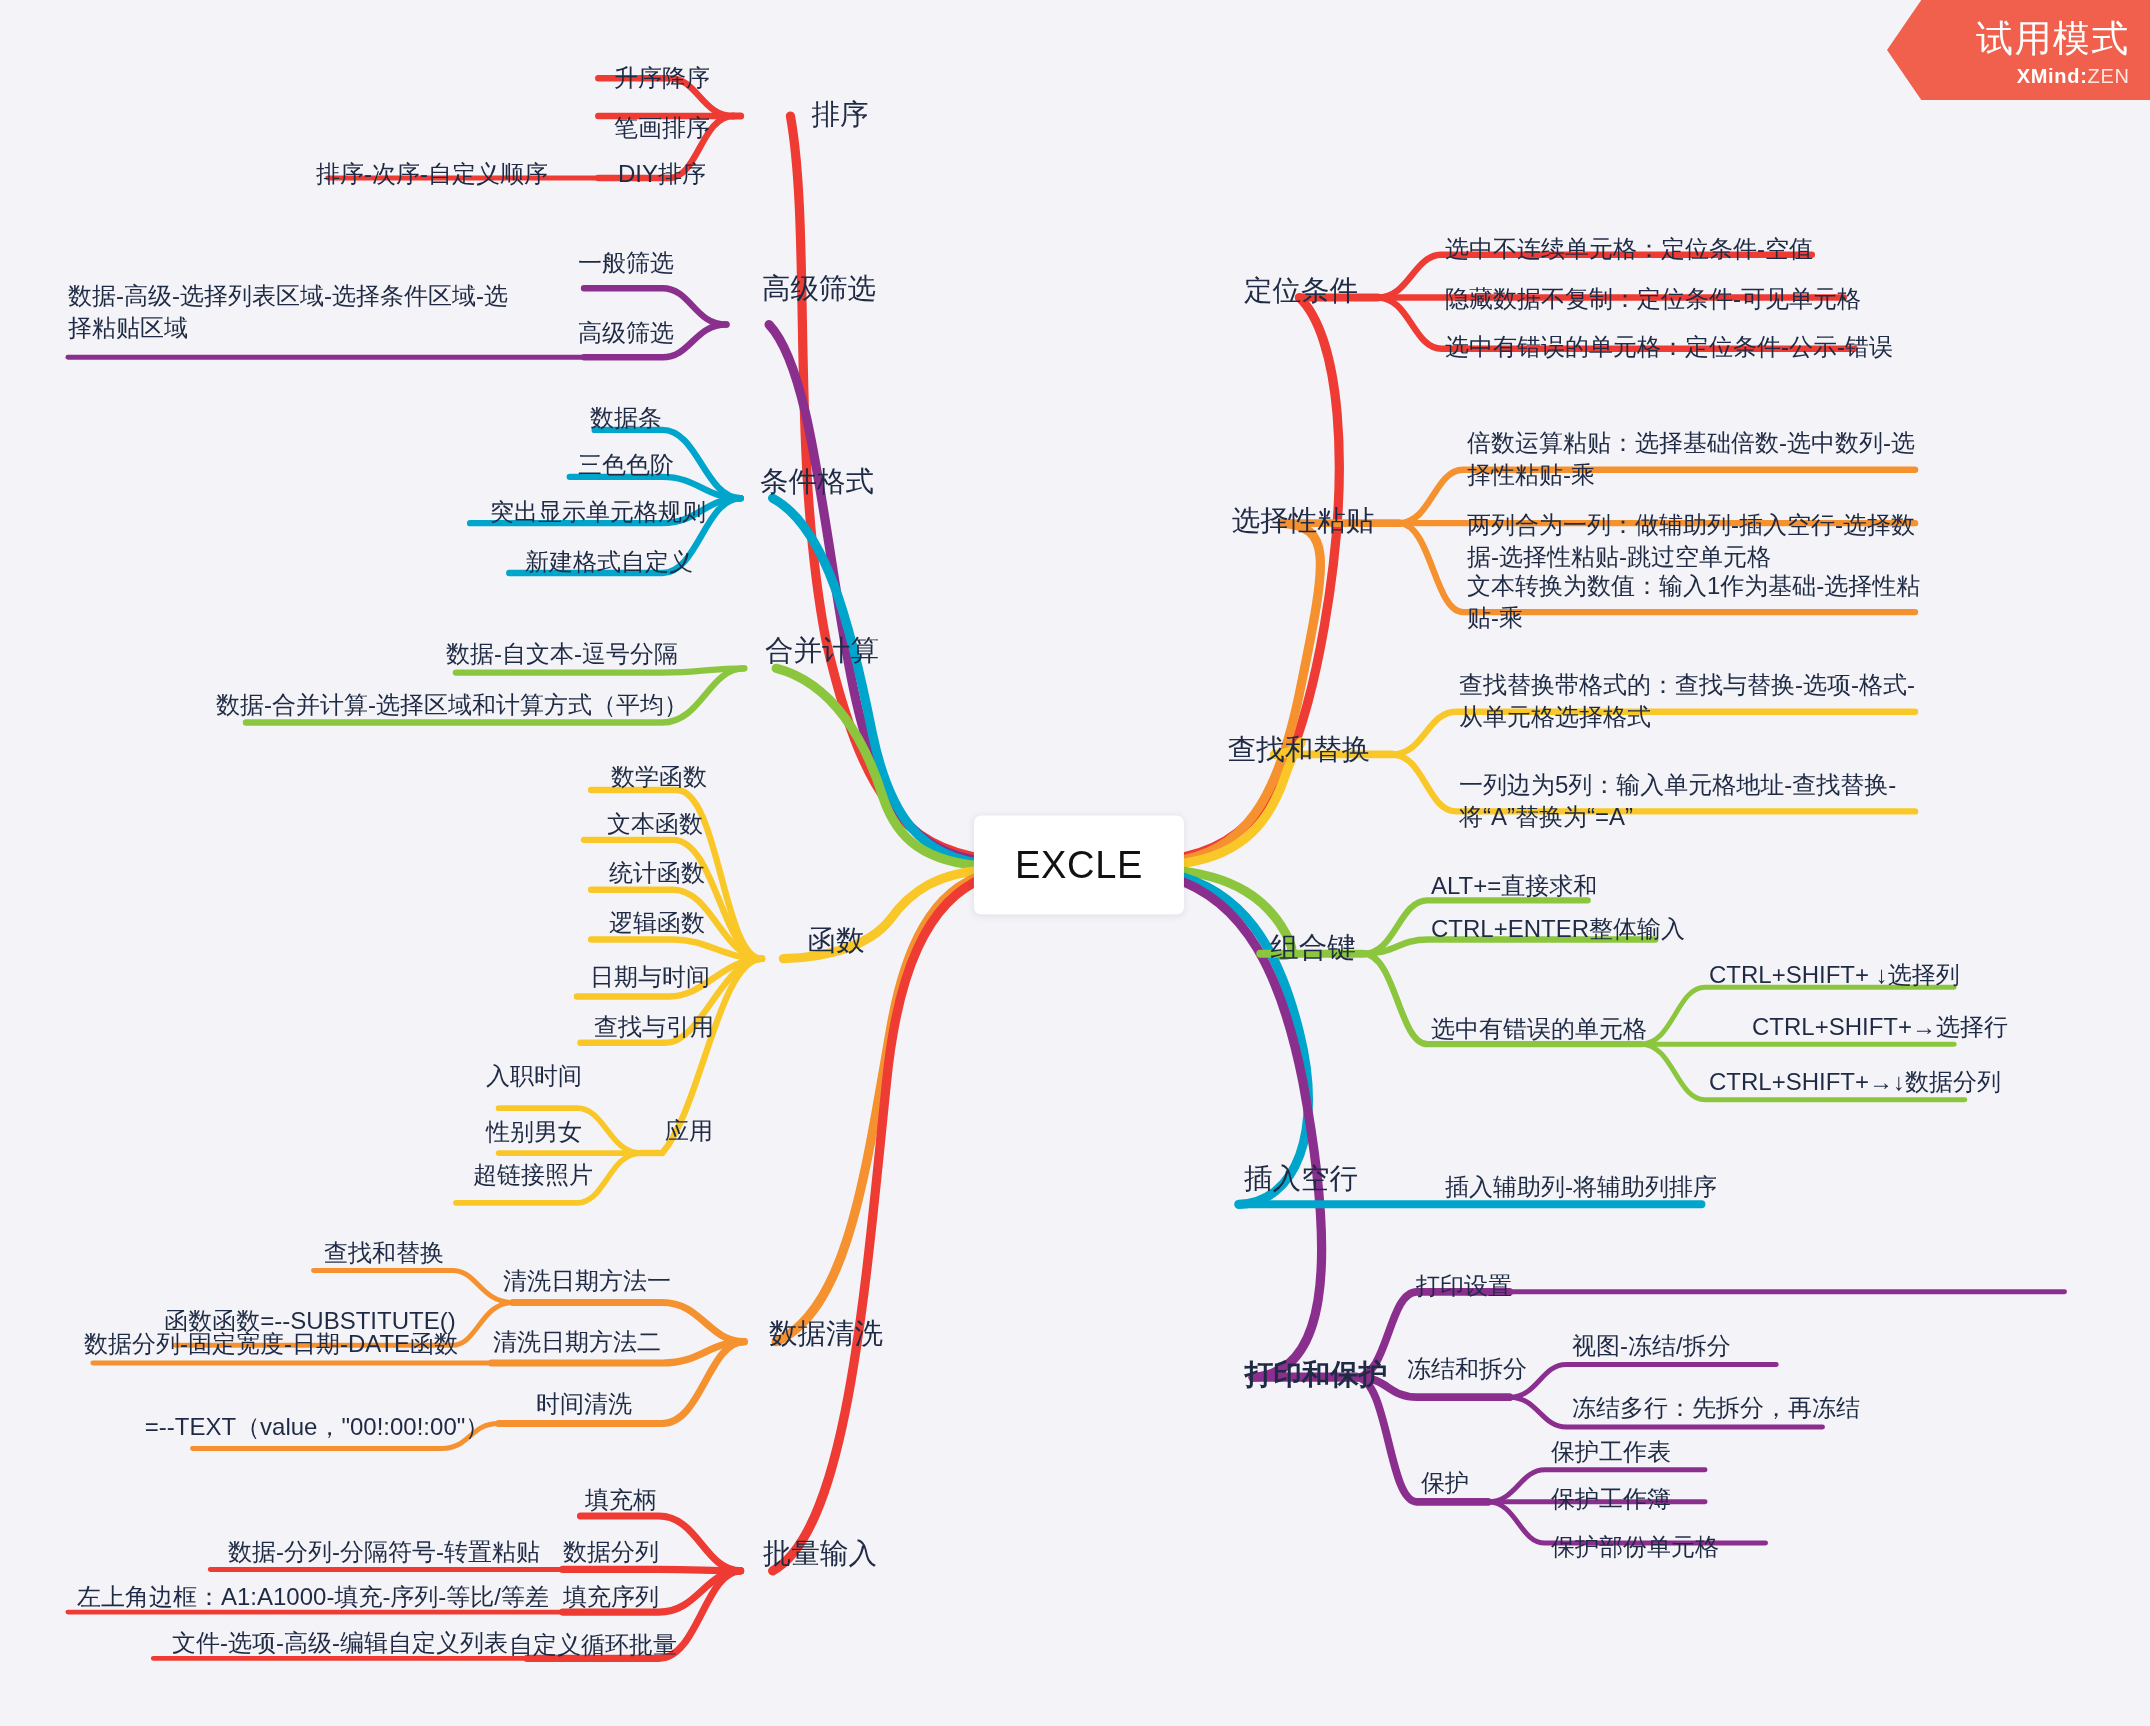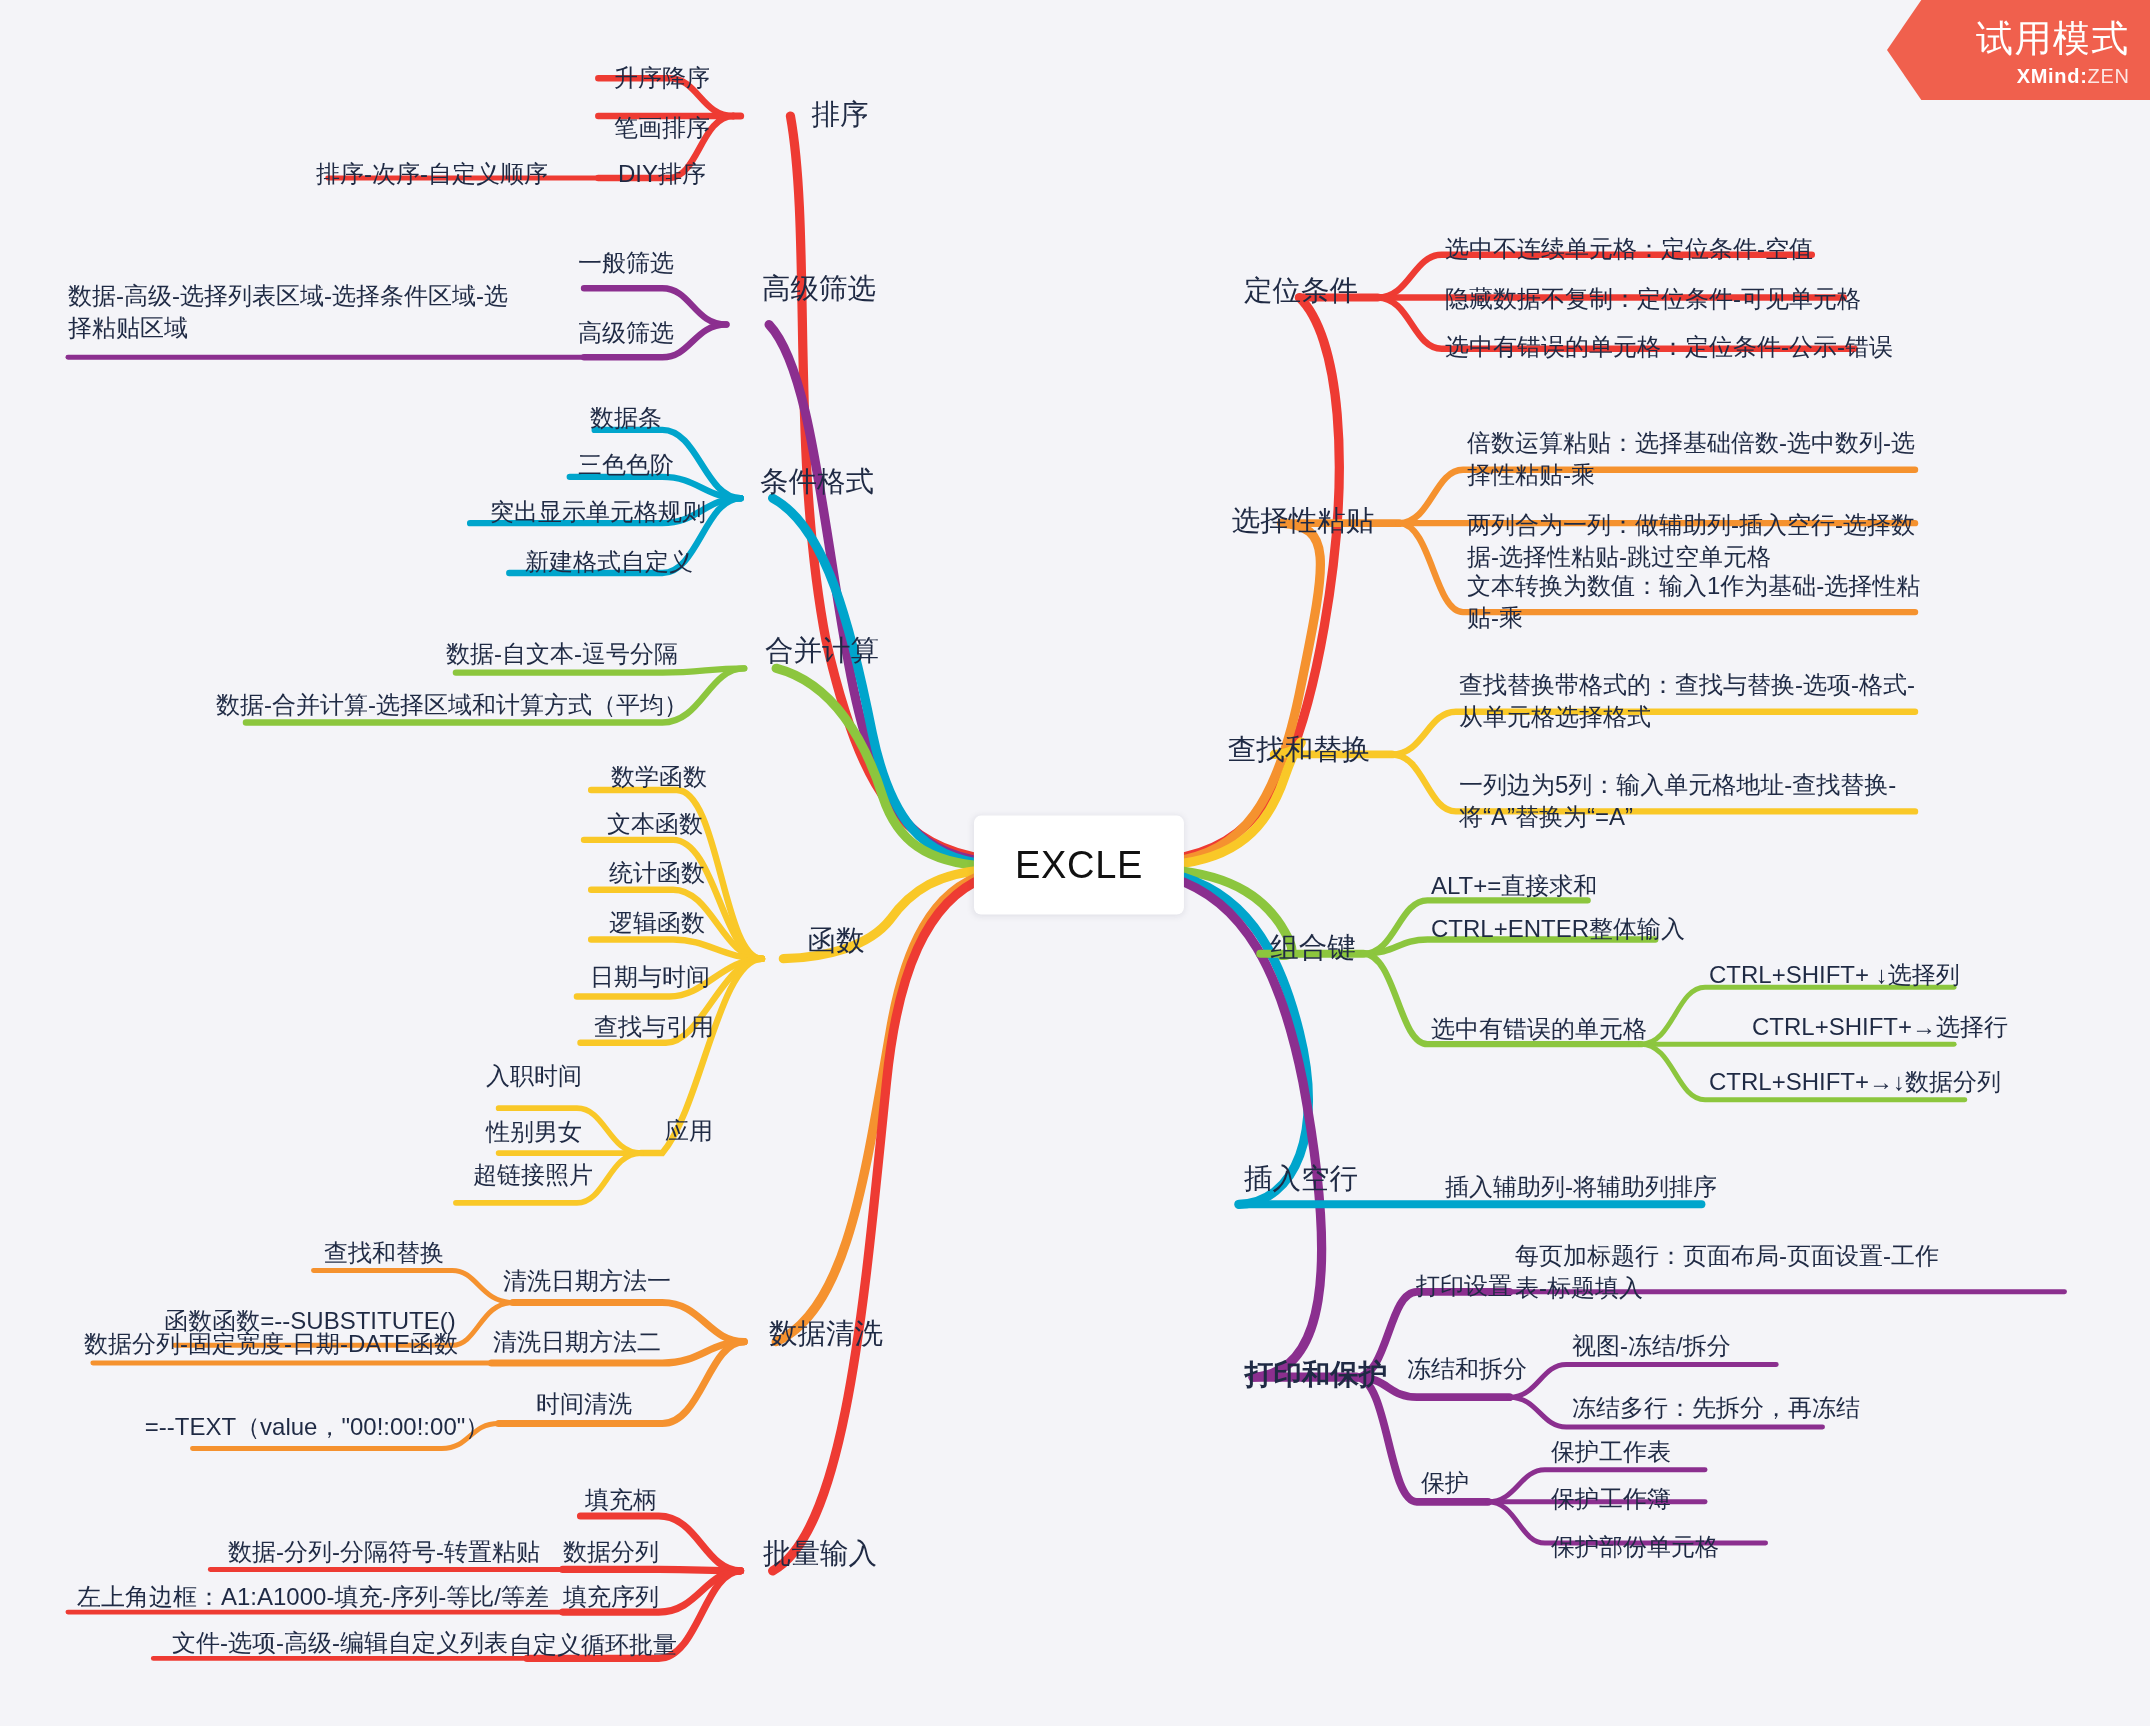--- a/index.html
+++ b/index.html
@@ -239,21 +239,20 @@
   <div class="node l lvl2" style="left:1752px;top:1027px;">CTRL+SHIFT+→选择行</div>
   <div class="node l lvl2" style="left:1709px;top:1082px;">CTRL+SHIFT+→↓数据分列</div>
 
   <div class="node c lvl1" style="left:1301px;top:1178px;">插入空行</div>
   <div class="node l lvl2" style="left:1445px;top:1187px;">插入辅助列-将辅助列排序</div>
 
   <div class="node c lvl1" style="left:1316px;top:1374px;font-weight:bold;">打印和保护</div>
   <div class="node c lvl2" style="left:1464px;top:1286px;">打印设置</div>
   <div class="node c lvl2" style="left:1467px;top:1369px;">冻结和拆分</div>
   <div class="node c lvl2" style="left:1445px;top:1483px;">保护</div>
-  <div class="node l lvl2 wrap3" style="left:1515px;top:1272px;width:441px;">每页加标题行：页面布局-页面设置-工作表-标题填入</div>
   <div class="node l lvl2" style="left:1572px;top:1346px;">视图-冻结/拆分</div>
   <div class="node l lvl2" style="left:1572px;top:1408px;">冻结多行：先拆分，再冻结</div>
   <div class="node l lvl2" style="left:1551px;top:1452px;">保护工作表</div>
   <div class="node l lvl2" style="left:1551px;top:1499px;">保护工作簿</div>
   <div class="node l lvl2" style="left:1551px;top:1547px;text-align:right;">保护部份单元格</div>
 
   <div id="trial">
     <div class="t1">试用模式</div>
     <div class="t2"><b>XMind:</b><i>ZEN</i></div>
   </div>

